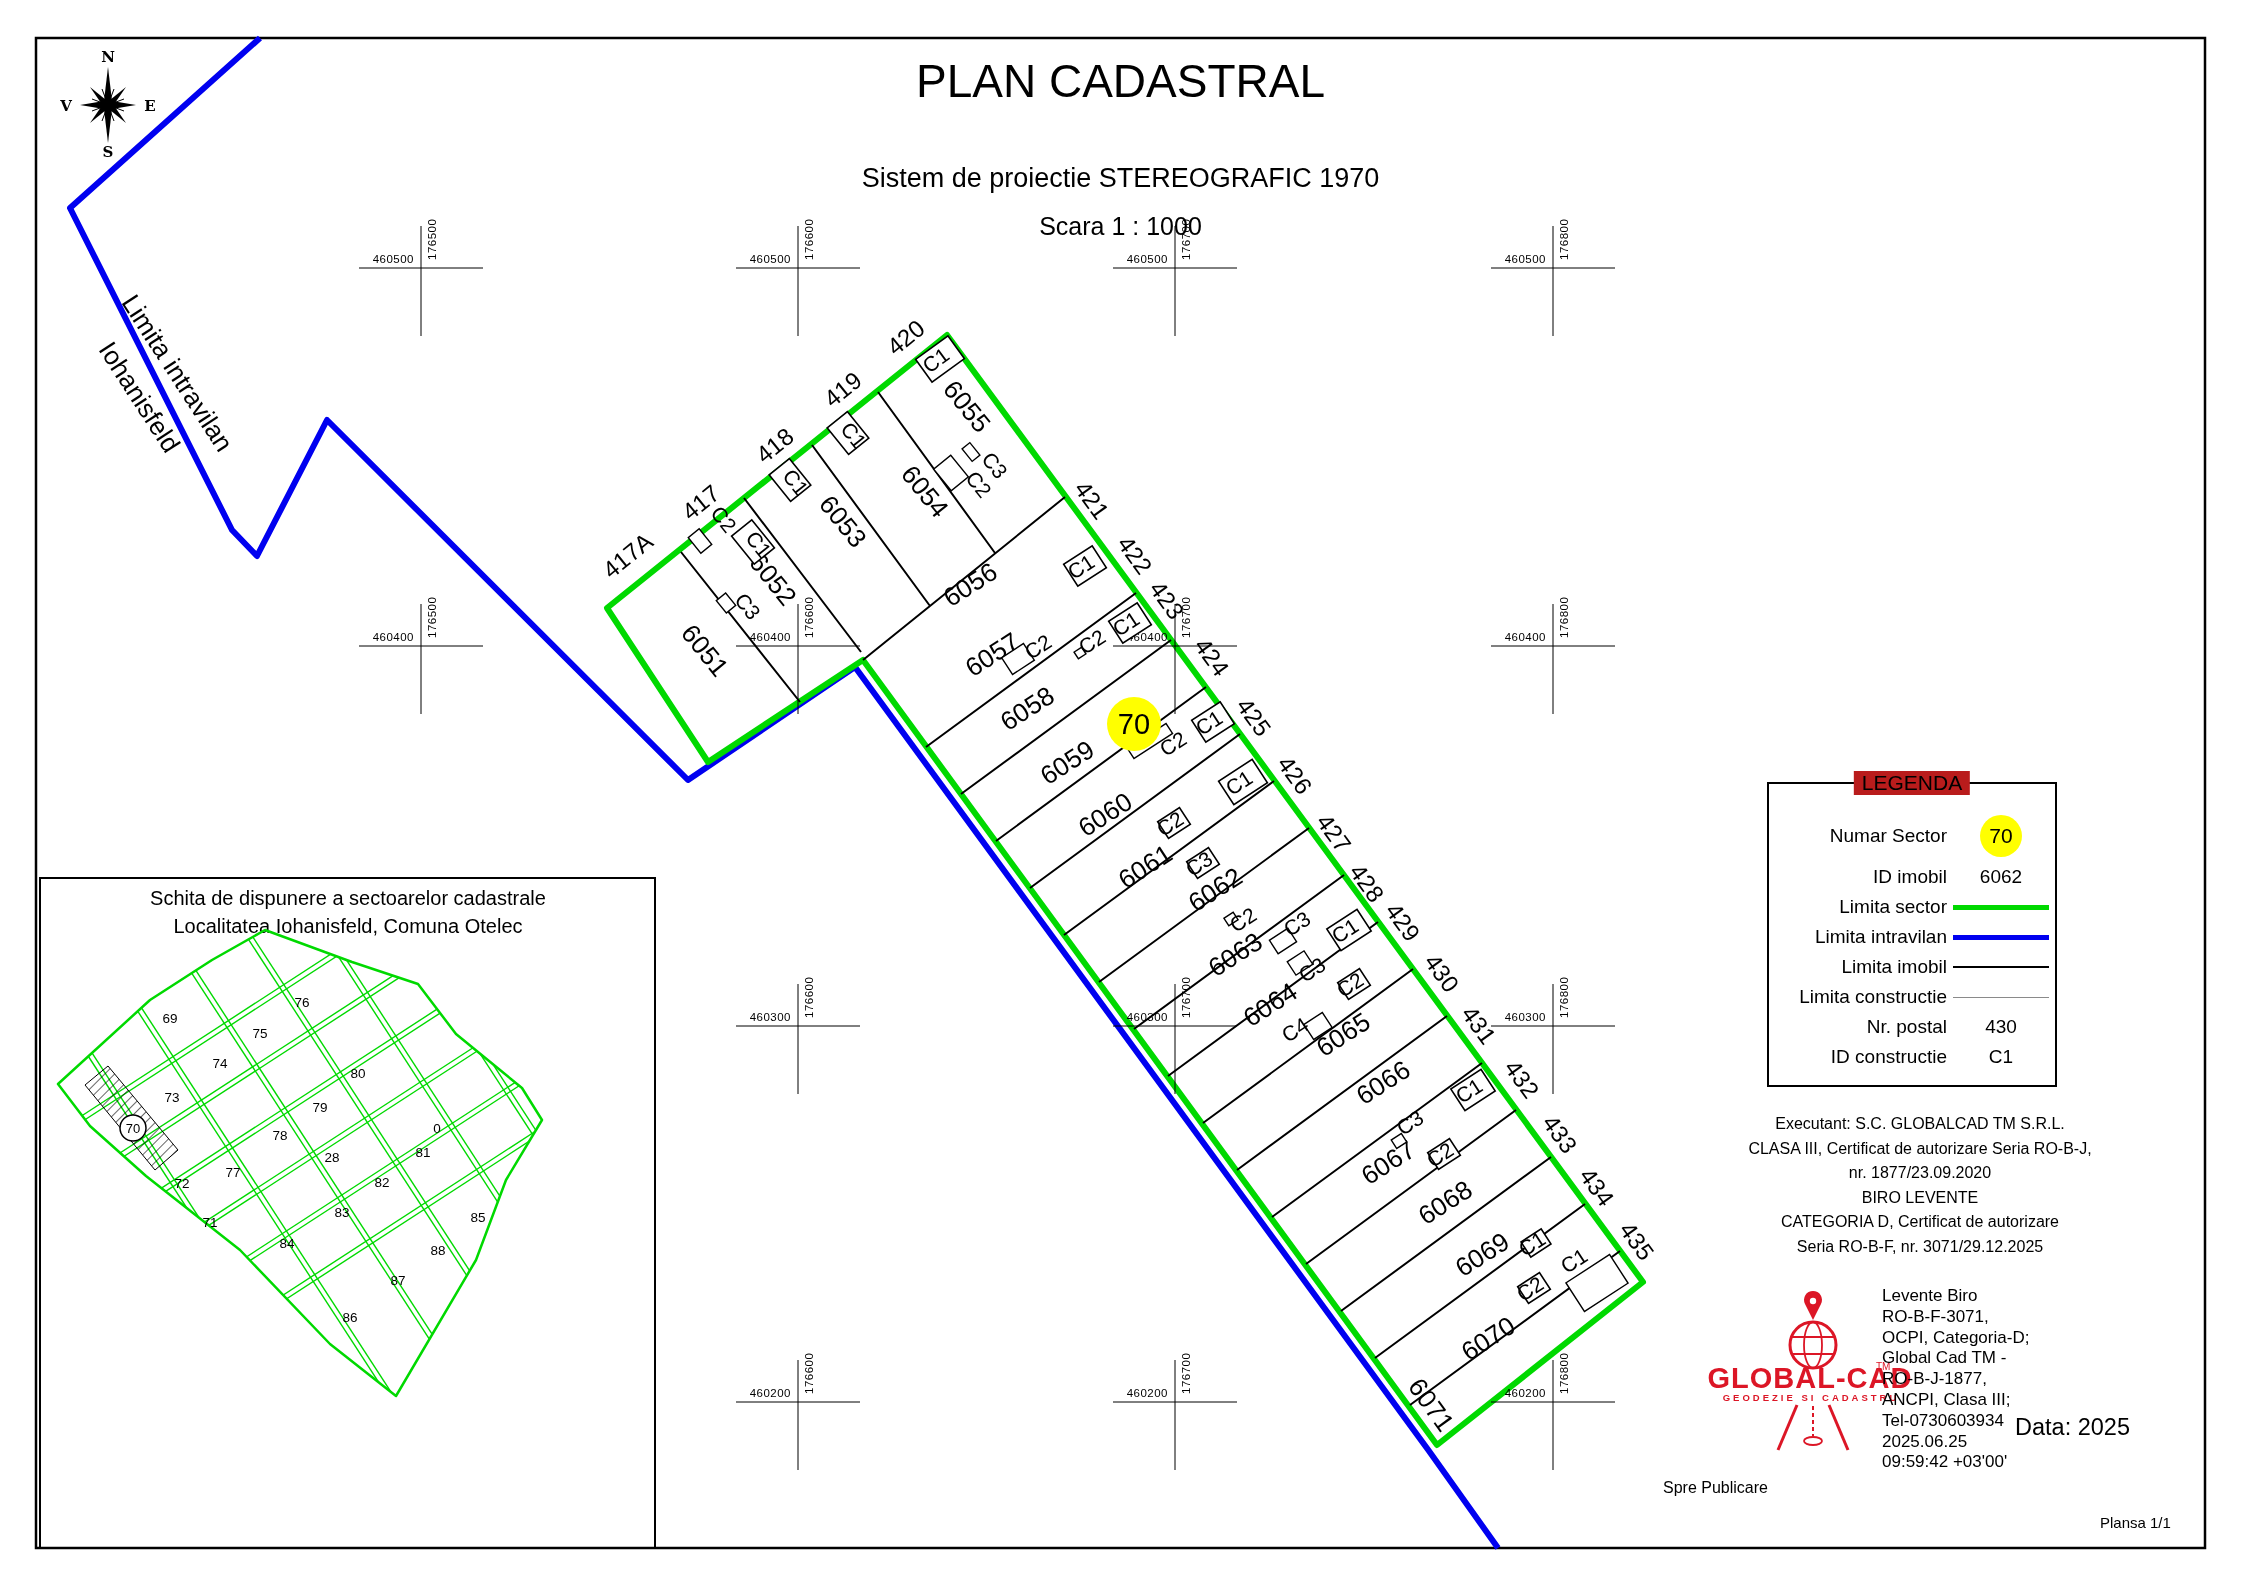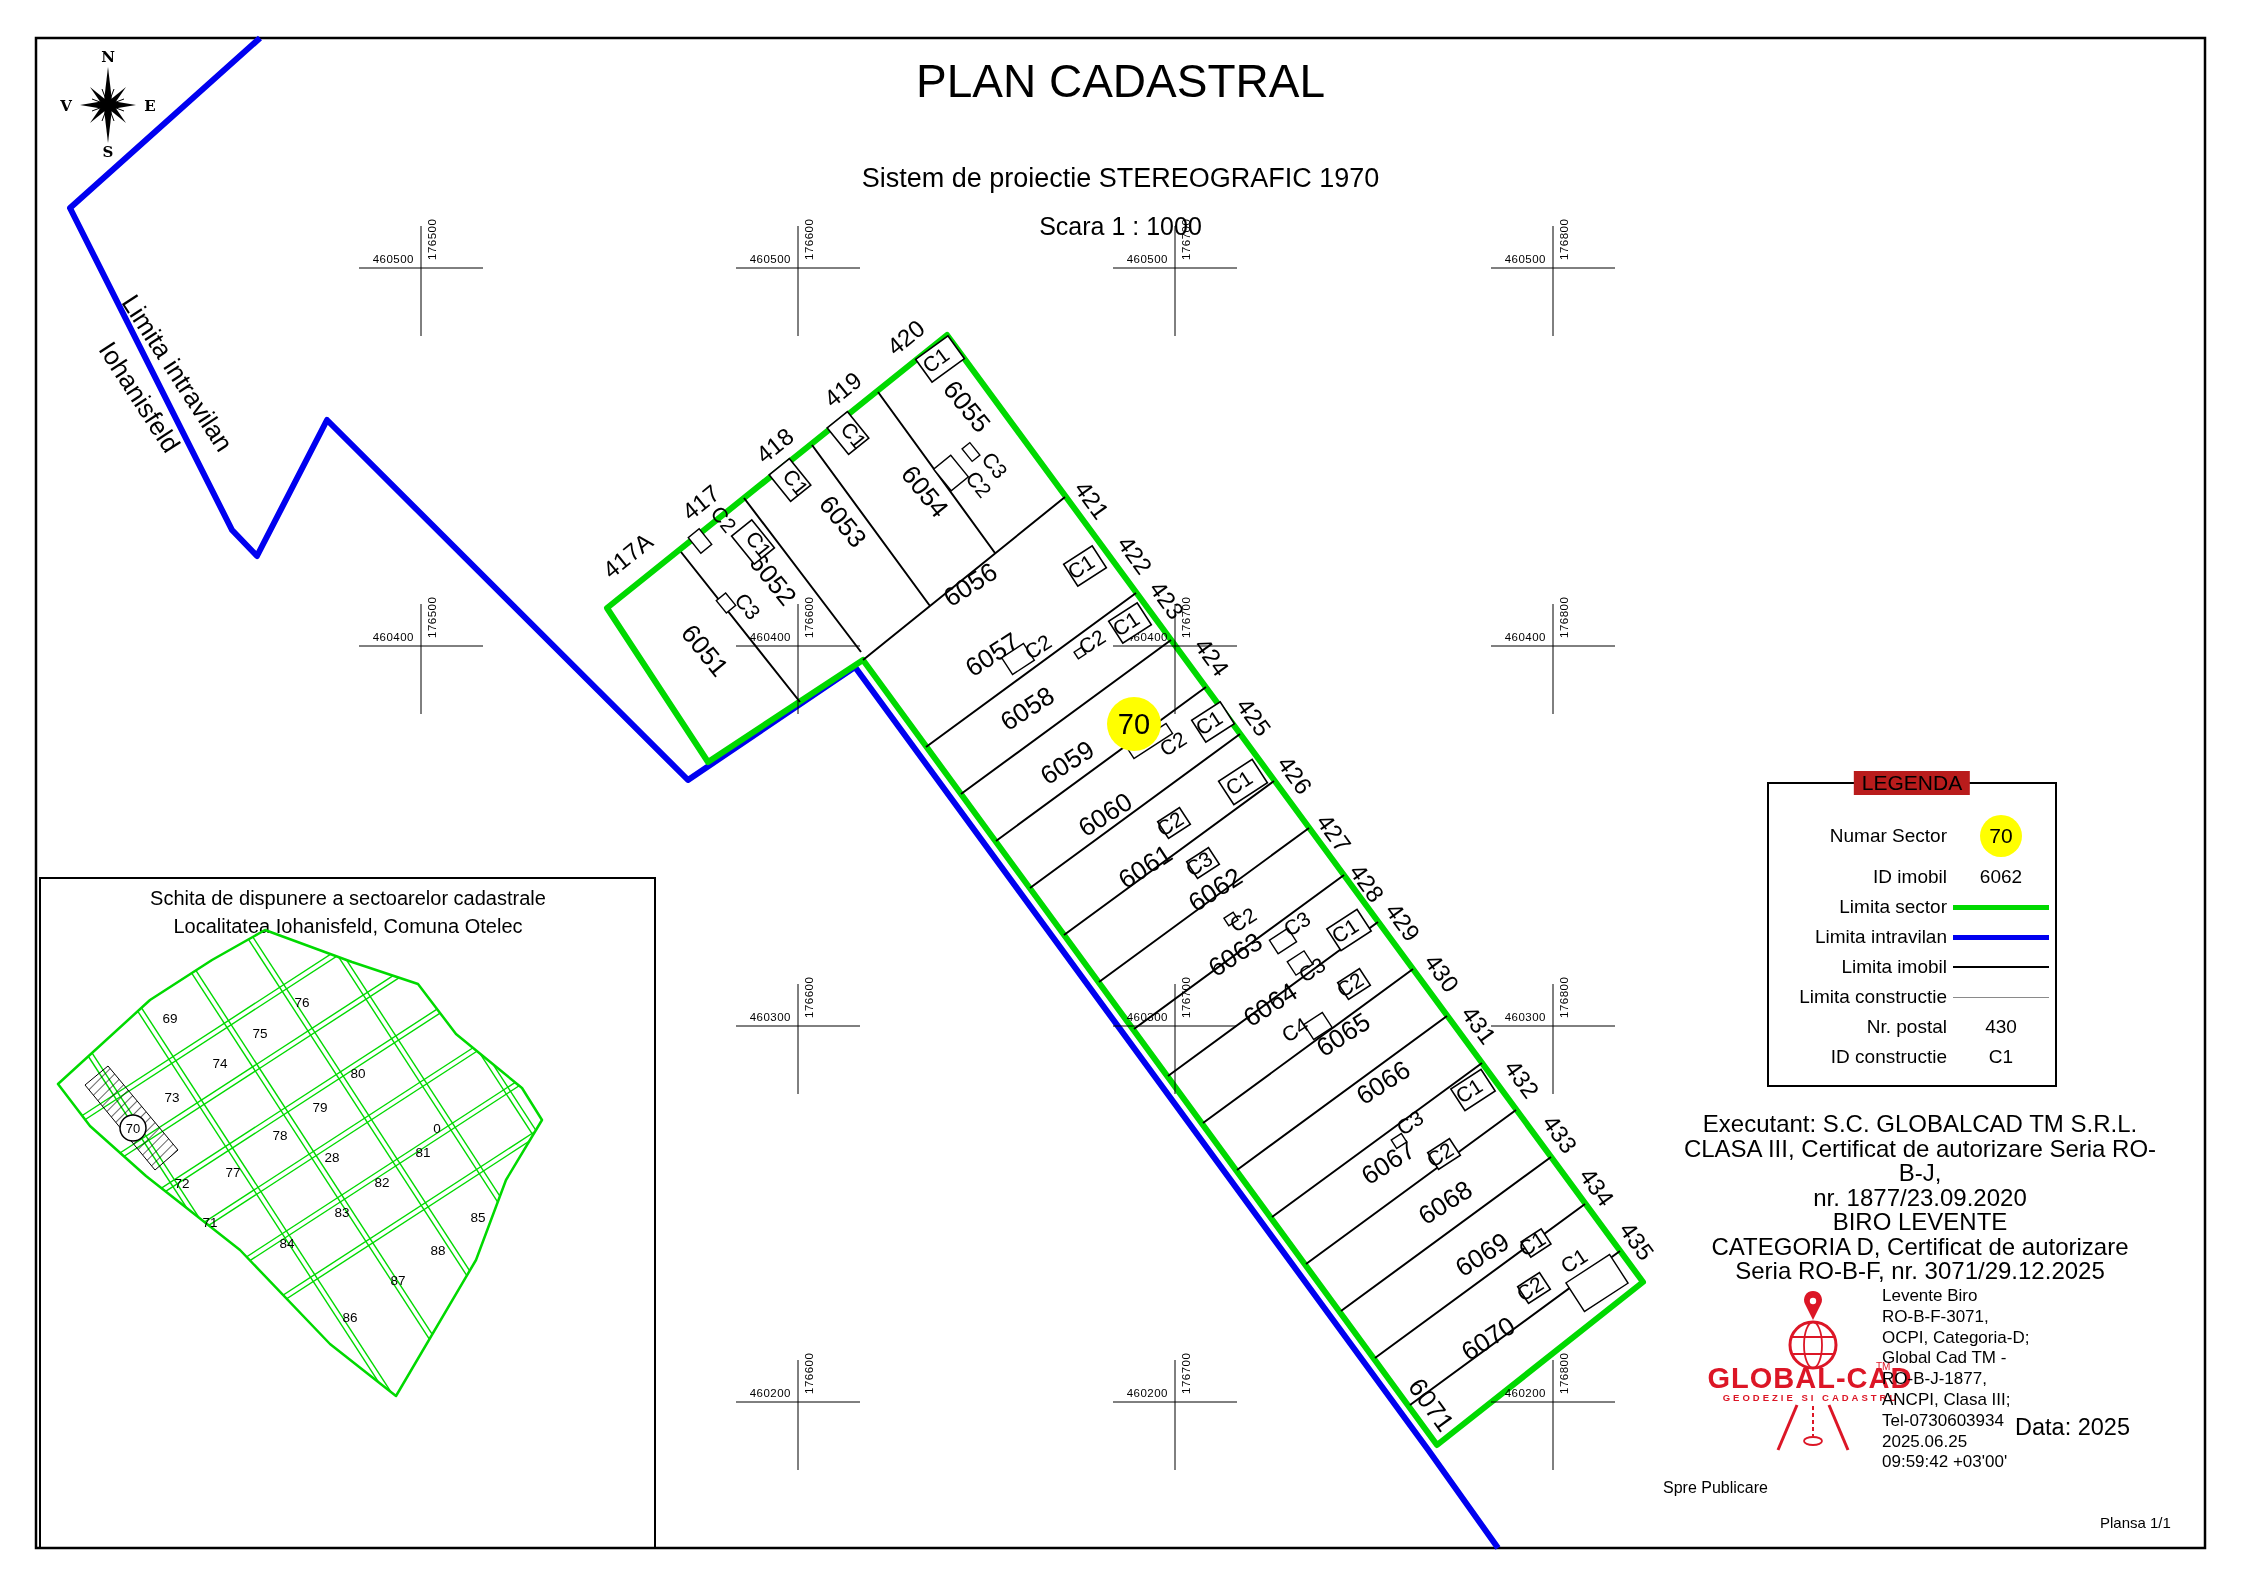--- a/index.html
+++ b/index.html
@@ -30,21 +30,21 @@
   .legend-rows{margin-top:30px;display:flex;flex-direction:column;gap:8px;}
   .legend-row{display:flex;align-items:center;height:22px;}
   .lg-label{width:178px;text-align:right;font-size:19px;flex:none;}
   .lg-val{flex:1;text-align:center;font-size:19px;}
   .lg-badge{width:42px;height:42px;border-radius:50%;background:#ffff00;margin:0 auto;display:flex;align-items:center;justify-content:center;font-size:21px;}
   .lg-line{width:96px;margin:0 auto;height:0;}
   .lg-green{border-top:5px solid #00d900;}
   .lg-blue{border-top:5px solid #0000f0;}
   .lg-black{border-top:2px solid #000;}
   .lg-gray{border-top:1px solid #8a8a8a;}
-  .exec-block{left:1680px;top:1112px;width:480px;text-align:center;font-size:24px;line-height:24.5px;}
+  .exec-block{left:1680px;top:1112px;width:480px;text-align:center;font-size:16px;line-height:24.5px;}
   .sig-block{left:1882px;top:1286px;width:250px;font-size:17px;line-height:20.8px;}
   .data-label{left:2015px;top:1414px;font-size:23.5px;}
   .publish-label{left:1663px;top:1479px;font-size:16px;}
   .sheet-label{left:2100px;top:1514px;font-size:15px;}
 </style>
 </head>
 <body>
 
 <div id="stage">
 

